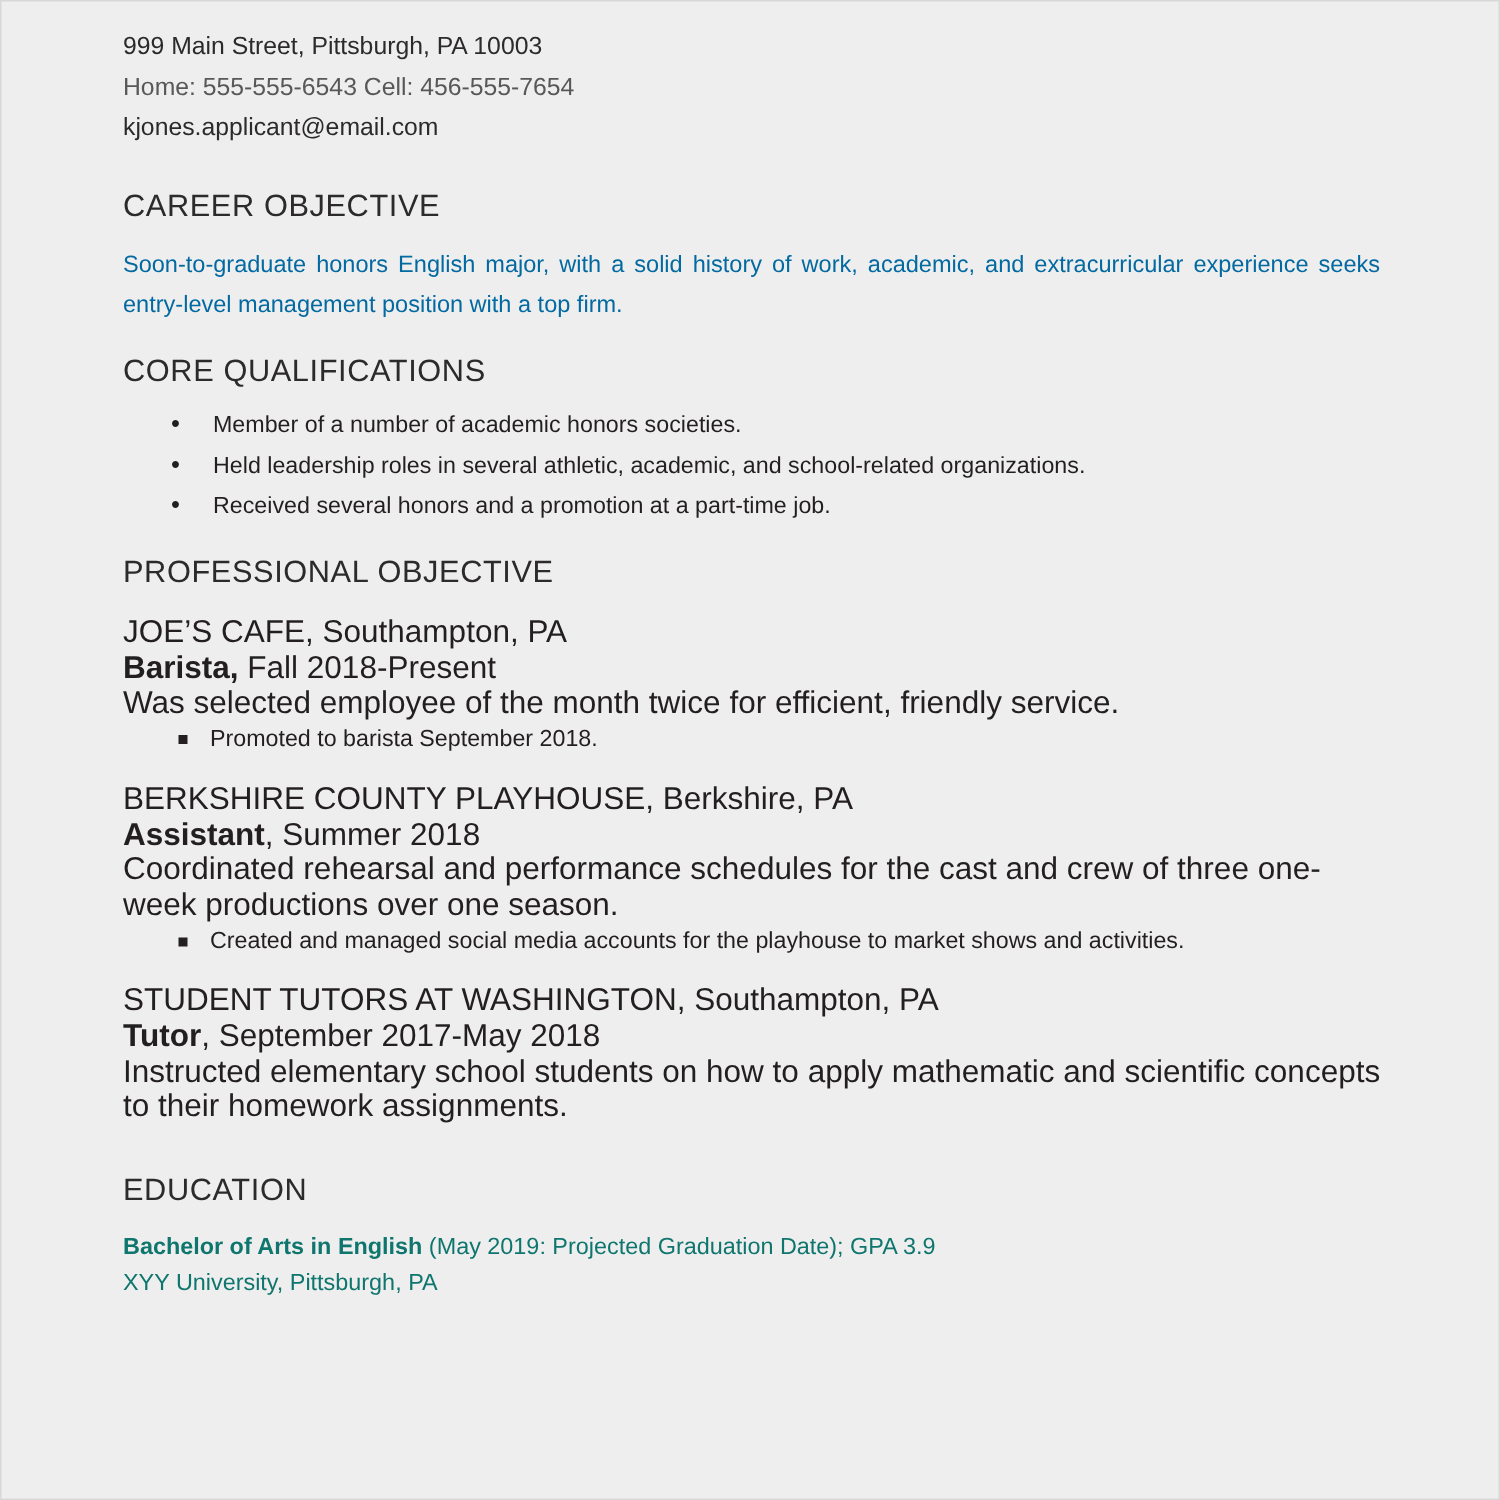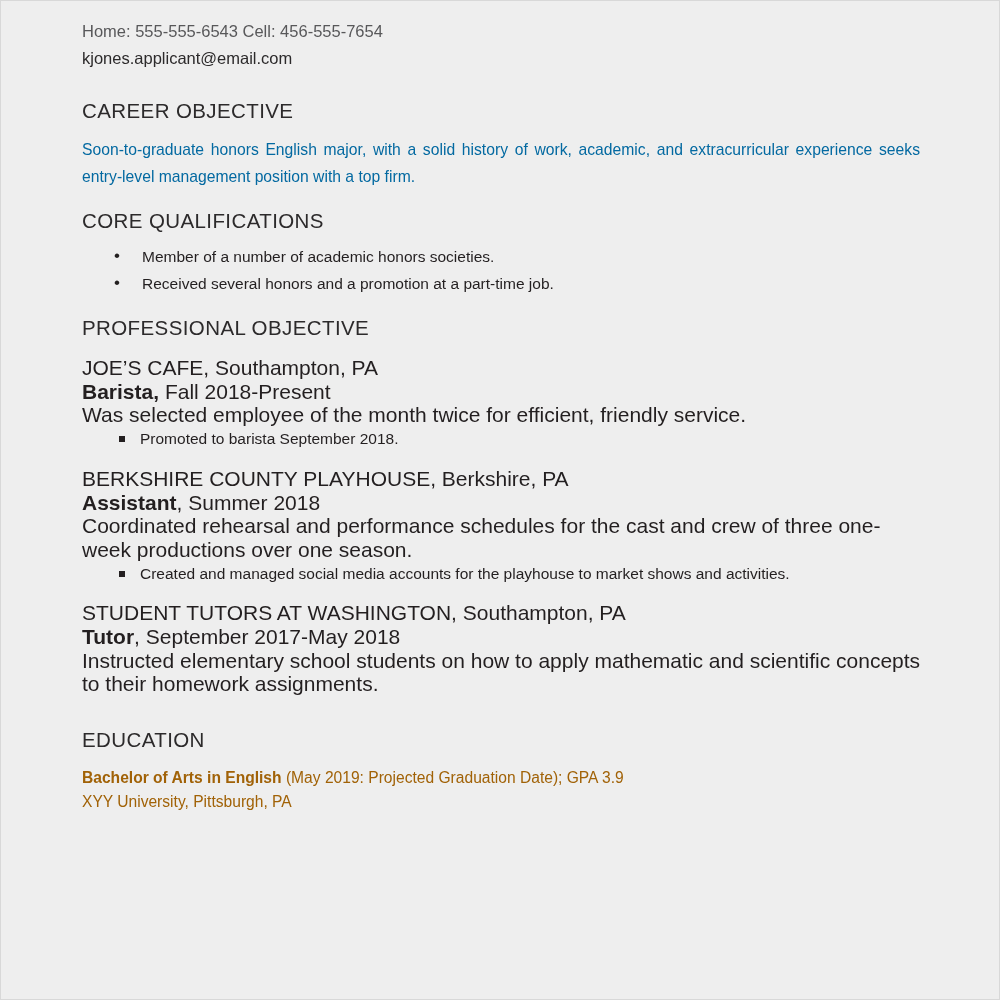--- a/index.html
+++ b/index.html
@@ -112,43 +112,45 @@
     top: 9px;
     width: 6px;
     height: 6px;
     background: #231f20;
   }
   #education-heading { margin-top: 32px; }
   .edu-block { margin-top: 14px; }
   .edu-line {
     font-size: 15.6px;
     line-height: 24px;
-    color: #a16207;
+    color: #0f766e;
   }
   .edu-line b { font-weight: 700; }
   .edu-line.italic {
     font-style: italic;
   }
   .sp-1 { margin-top: 16px; }
 </style>
 </head>
 <body>
 
 <div class="page">
   <div class="border-frame"></div>
 
+  <div class="contact-line">999 Main Street, Pittsburgh, PA 10003</div>
   <div class="contact-line muted">Home: 555-555-6543 Cell: 456-555-7654</div>
   <div class="contact-line">kjones.applicant@email.com</div>
 
   <h2 class="section" id="career-objective-heading">CAREER OBJECTIVE</h2>
   <div class="objective-text">Soon-to-graduate honors English major, with a solid history of work, academic, and extracurricular experience seeks entry-level management position with a top firm.</div>
 
   <h2 class="section" id="core-qualifications-heading">CORE QUALIFICATIONS</h2>
   <ul class="bullets">
     <li>Member of a number of academic honors societies.</li>
+    <li>Held leadership roles in several athletic, academic, and school-related organizations.</li>
     <li>Received several honors and a promotion at a part-time job.</li>
   </ul>
 
   <h2 class="section" id="professional-experience-heading">PROFESSIONAL OBJECTIVE</h2>
 
   <div class="job">
     <div class="line">JOE’S CAFE, Southampton, PA</div>
     <div class="line"><b>Barista,</b><span> Fall 2018-Present</span></div>
     <div class="line wrap">Was selected employee of the month twice for efficient, friendly service.</div>
     <ul class="sq">

